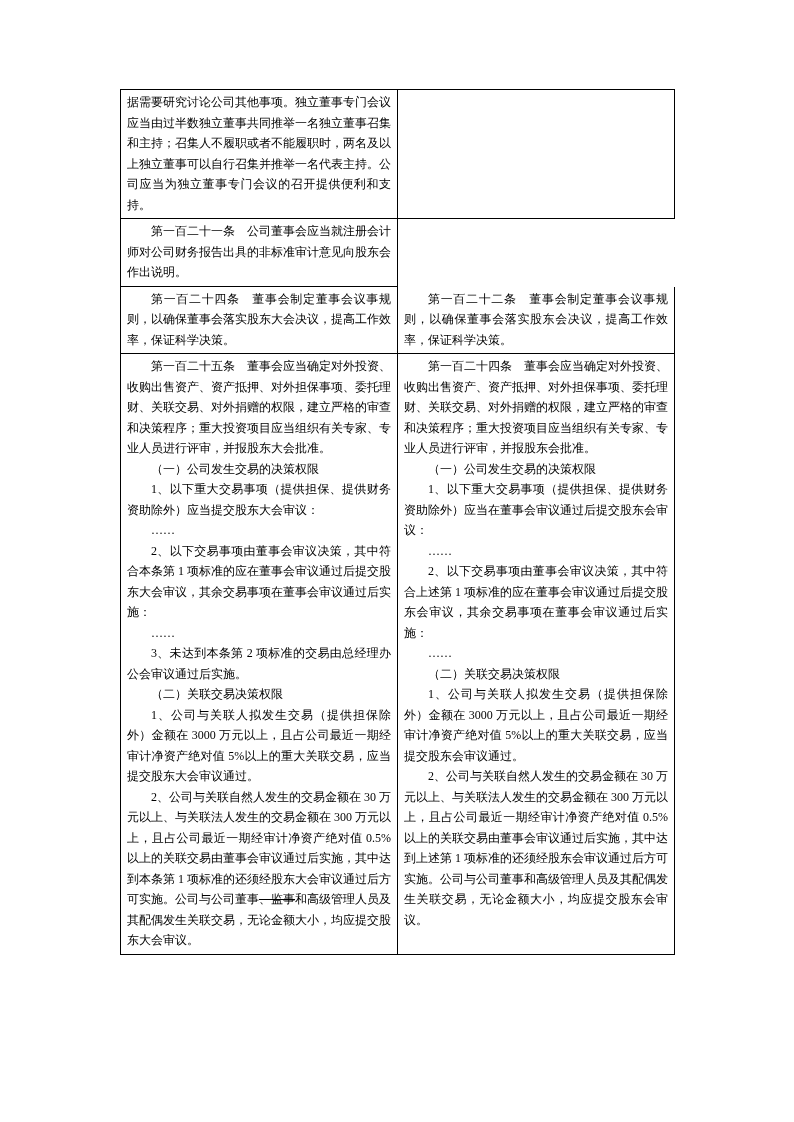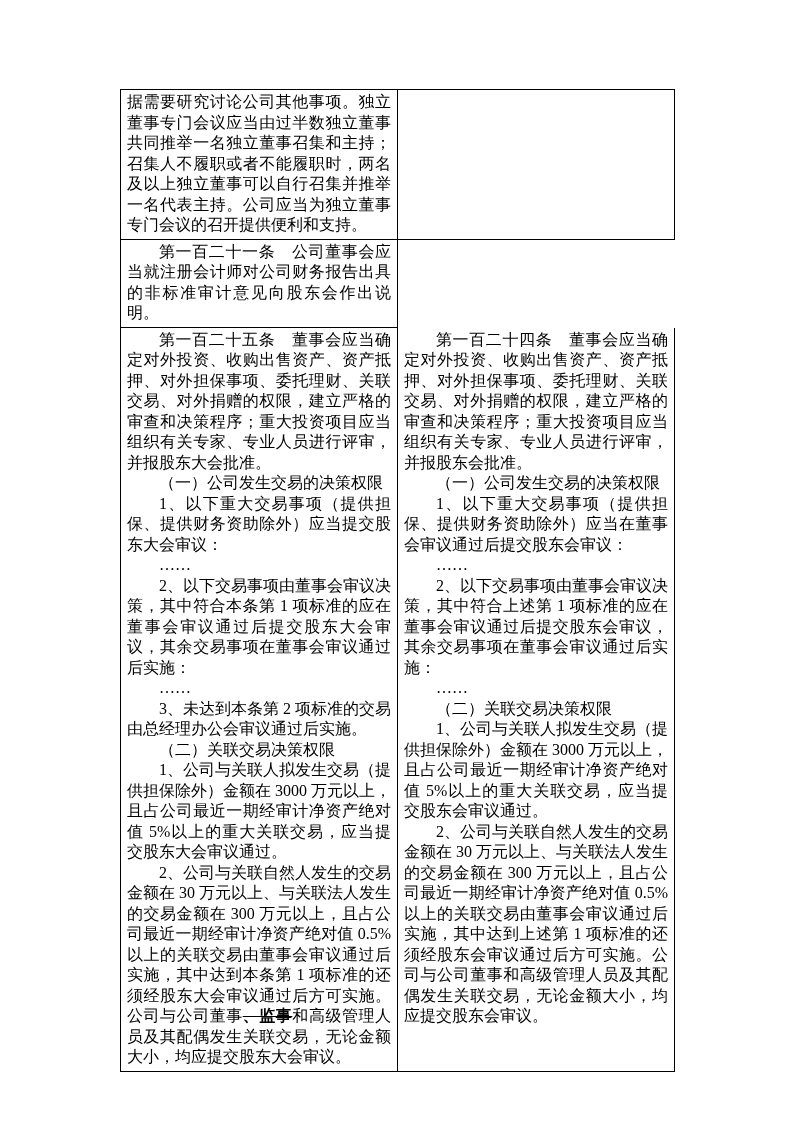--- a/index.html
+++ b/index.html
@@ -20,43 +20,51 @@
     width: 555px;
     border-top: 1px solid #000;
     border-left: 1px solid #000;
   }
   .trow { display: flex; width: 100%; }
   .tcell {
     width: 50%;
     border-right: 1px solid #000;
     border-bottom: 1px solid #000;
     padding: 2px 6px 3px 6px;
-    font-size: 16px;
+    font-size: 12px;
     line-height: 20.5px;
     text-align: justify;
   }
   .para { text-indent: 2em; }
   .para.noindent { text-indent: 0; }
   .b { font-weight: normal; }
-  .strike { font-weight: bold; text-decoration: line-through; }
+  .strike { font-weight: normal; text-decoration: line-through; }
 </style>
 </head>
 <body>
 
 <div class="page">
   <div class="ctable">
       <div class="trow">
         <div class="tcell">
           <p class="para noindent"><span>据需要研究讨论公司其他事项。独立董事专门会议应当由过半数独立董事共同推举一名独立董事召集和主持；召集人不履职或者不能履职时，两名及以上独立董事可以自行召集并推举一名代表主持。公司应当为独立董事专门会议的召开提供便利和支持。</span></p>
         </div>
         <div class="tcell"></div>
       </div>
       <div class="trow">
         <div class="tcell">
           <p class="para"><span class="b">第一百二十一条</span><span>　公司董事会应当就注册会计师对公司财务报告出具的非标准审计意见向</span><span class="b">股东会</span><span>作出说明。</span></p>
+        </div>
+      </div>
+      <div class="trow">
+        <div class="tcell">
+          <p class="para"><span>第一百二十四条　董事会制定董事会议事规则，以确保董事会落实股东大会决议，提高工作效率，保证科学决策。</span></p>
+        </div>
+        <div class="tcell">
+          <p class="para"><span class="b">第一百二十二条</span><span>　董事会制定董事会议事规则，以确保董事会落实</span><span class="b">股东会</span><span>决议，提高工作效率，保证科学决策。</span></p>
         </div>
       </div>
       <div class="trow">
         <div class="tcell">
           <p class="para"><span>第一百二十五条　董事会应当确定对外投资、收购出售资产、资产抵押、对外担保事项、委托理财、关联交易、对外捐赠的权限，建立严格的审查和决策程序；重大投资项目应当组织有关专家、专业人员进行评审，并报股东大会批准。</span></p>
           <p class="para"><span>（一）公司发生交易的决策权限</span></p>
           <p class="para"><span>1、以下重大交易事项（提供担保、提供财务资助除外）应当提交股东大会审议：</span></p>
           <p class="para"><span>……</span></p>
           <p class="para"><span>2、以下交易事项由董事会审议决策，其中符合本条第 1 项标准的应在董事会审议通过后提交股东大会审议，其余交易事项在董事会审议通过后实施：</span></p>
           <p class="para"><span>……</span></p>

